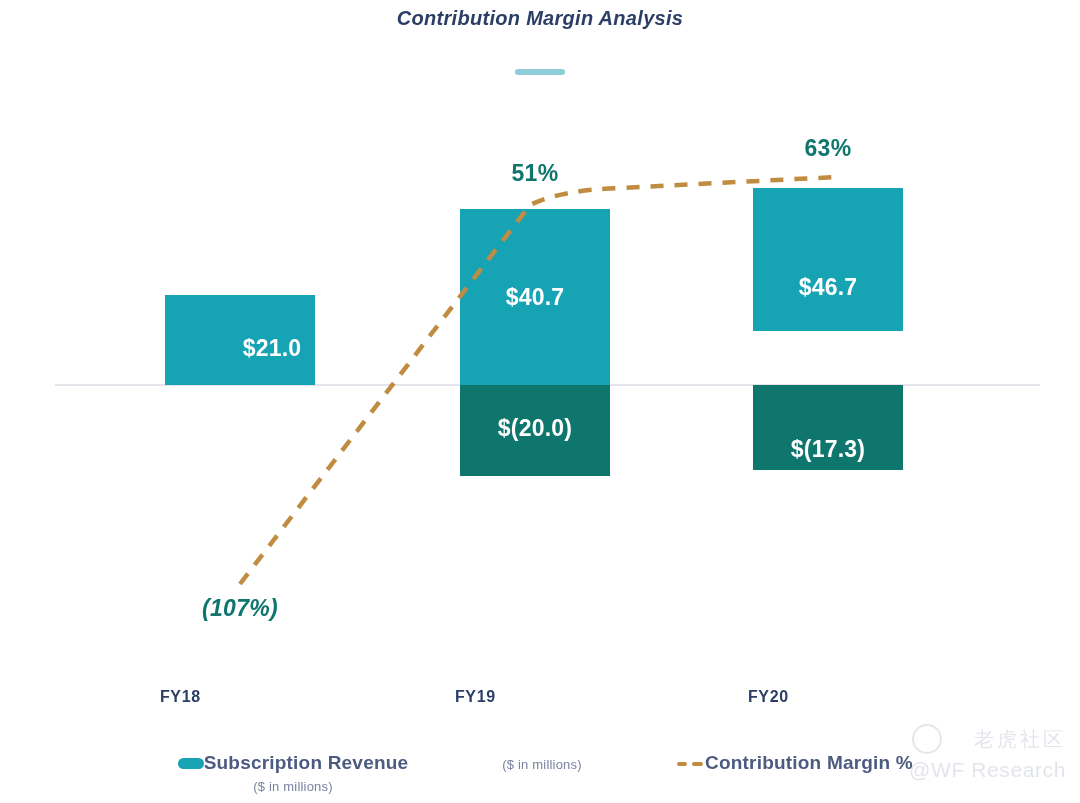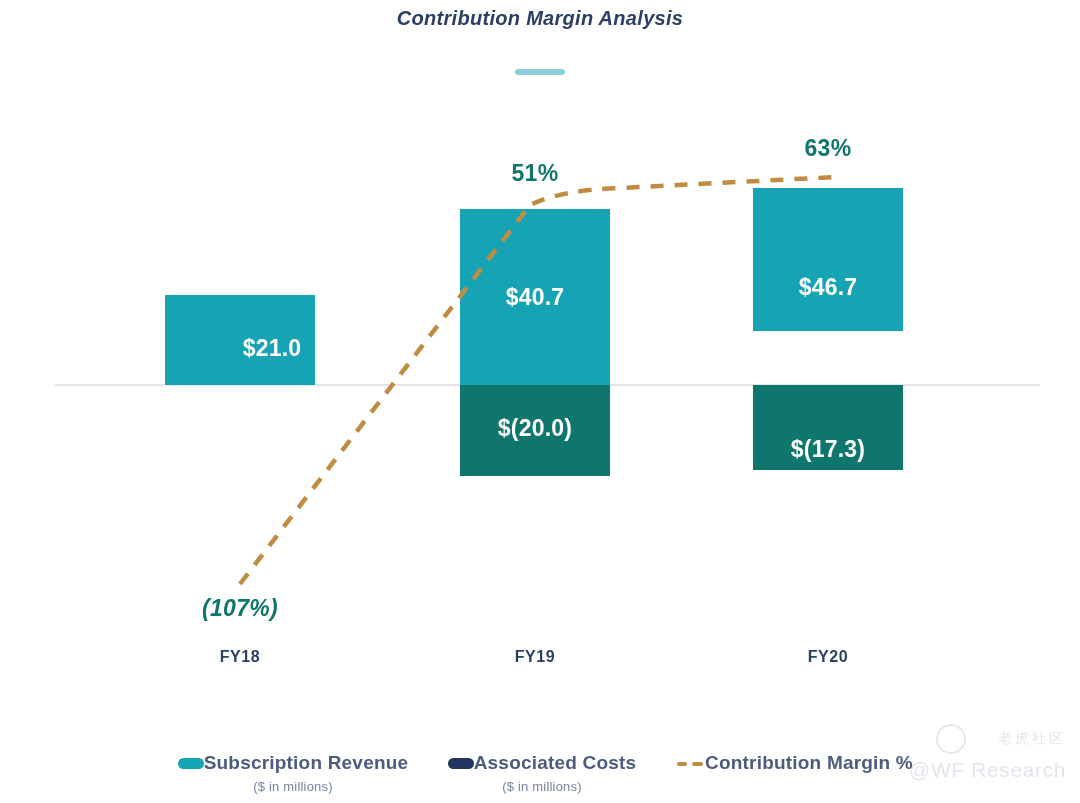--- a/index.html
+++ b/index.html
@@ -98,23 +98,23 @@
     left: 0;
     top: 0;
     width: 1080px;
     height: 680px;
     pointer-events: none;
   }
 
   
   .xtick {
     position: absolute;
-    top: 648px;
+    top: 688px;
     width: 160px;
-    text-align: center;
+    text-align: left;
     color: #2b3e66;
     font-size: 16px;
     font-weight: bold;
     letter-spacing: 0.6px;
   }
 
   
   .legend {
     position: absolute;
     left: 0;
@@ -192,21 +192,21 @@
   .wm-logo {
     width: 26px;
     height: 26px;
     border-radius: 50%;
     border: 2px solid #b9bfd0;
     position: relative;
     flex: 0 0 auto;
   }
   .wm-cn {
     color: #b4bbcc;
-    font-size: 14px;
+    font-size: 20px;
     letter-spacing: 3px;
     font-family: "DejaVu Sans", sans-serif;
     margin-left: 24px;
   }
   .wm-handle {
     margin-top: 4px;
     text-align: right;
     color: #b4bbcc;
     font-size: 21px;
     letter-spacing: 0.6px;
@@ -264,24 +264,20 @@
 
     <div class="legend-item" style="left:168px; width:250px;">
       <div class="legend-row">
         <span class="legend-swatch" style="background:#16a3b4;"></span>
         <span class="legend-text">Subscription Revenue</span>
       </div>
       <div class="legend-sub">($ in millions)</div>
     </div>
 
     <div class="legend-item" style="left:432px; width:220px;">
-      <div class="legend-row">
-        <span class="legend-swatch" style="background:#223560;"></span>
-        <span class="legend-text">Associated Costs</span>
-      </div>
       <div class="legend-sub">($ in millions)</div>
     </div>
 
     <div class="legend-item" style="left:660px; width:270px;">
       <div class="legend-row">
         <span class="legend-swatch dashed"></span>
         <span class="legend-text">Contribution Margin %</span>
       </div>
     </div>
   </div>

